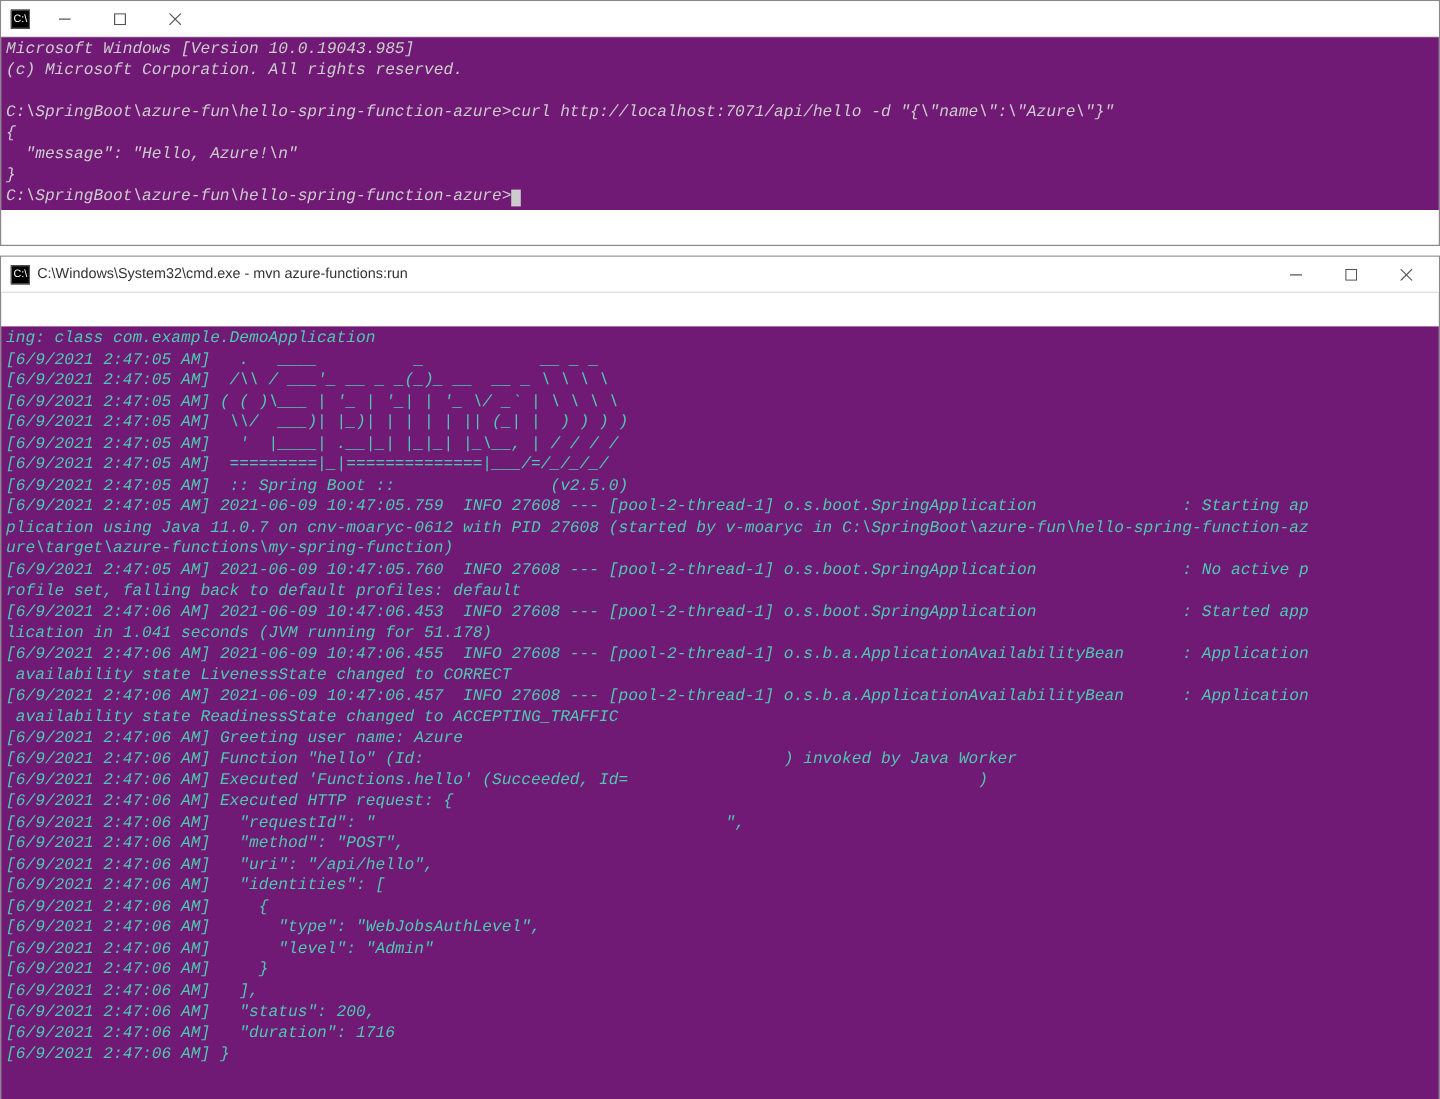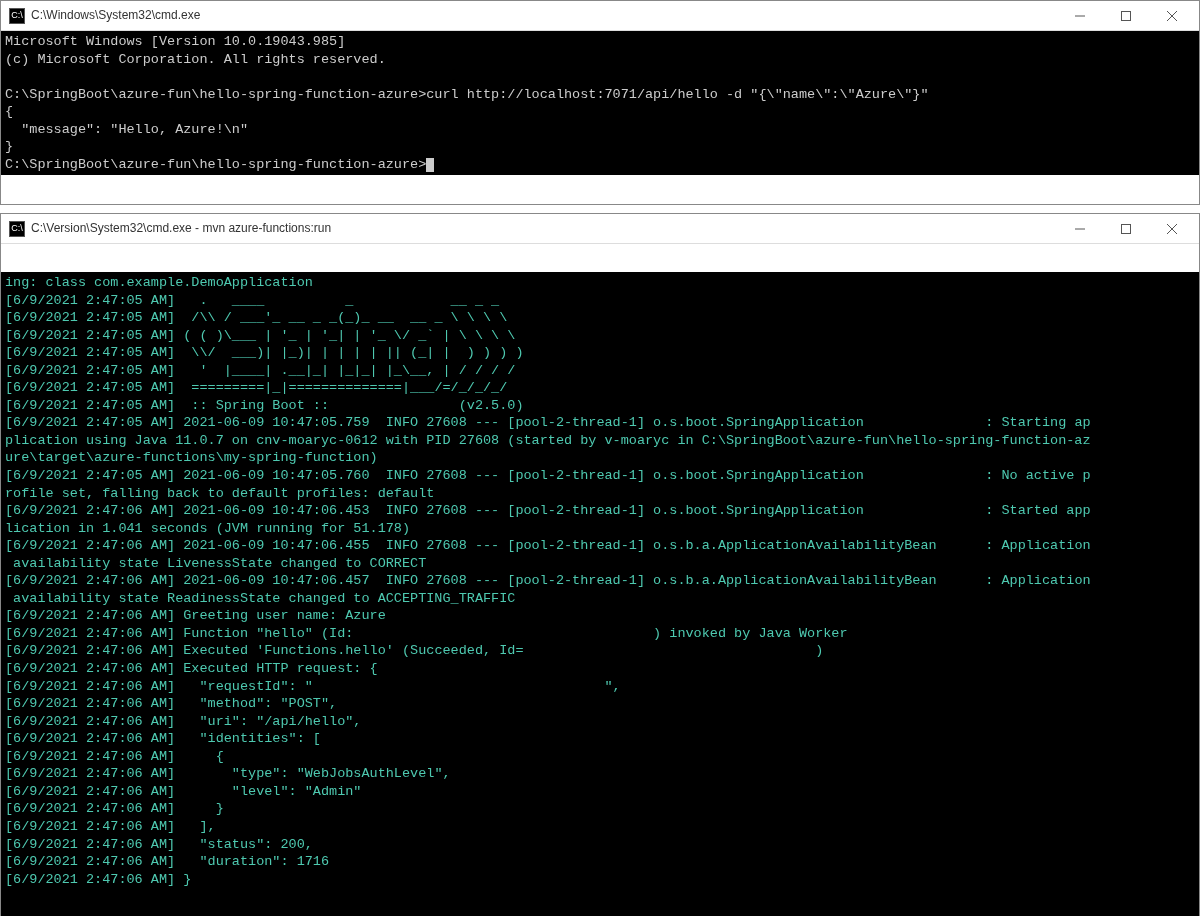--- a/index.html
+++ b/index.html
@@ -41,44 +41,44 @@
   .title-text { flex: 1; }
   .win-buttons { display: flex; }
   .win-btn {
     width: 46px; height: 28px;
     display: flex; align-items: center; justify-content: center;
     font-family: 'Segoe UI', Tahoma, sans-serif;
     color: #666;
   }
   .win-btn svg { stroke: #555; fill: none; stroke-width: 1; }
   .terminal {
-    background: #000000;
+    background: #701a75;
     color: #cccccc;
     padding: 2px 4px;
     white-space: pre;
     overflow: hidden;
+    font-style: italic;
   }
   .terminal .cyan { color: #4ec9b0; }
   .cursor {
     display: inline-block;
     width: 8px; height: 14px;
     background: #ccc;
     vertical-align: text-bottom;
   }
   .w1 { height: 205px; }
   .w2 { height: auto; }
   .w2 .terminal { min-height: 660px; margin-top: 28px; }
 </style>
 </head>
 <body>
 
 <div class="window w1">
   <div class="title-bar">
     <div class="title-icon">C:\</div>
-    <div class="title-text">C:\Windows\System32\cmd.exe</div>
     <div class="win-buttons">
       <div class="win-btn">
           <svg width="10" height="10">
             <line x1="0" y1="5" x2="10" y2="5"></line>
           </svg>
         </div>
       <div class="win-btn">
           <svg width="10" height="10">
             <rect x="0.5" y="0.5" width="9" height="9"></rect>
           </svg>
@@ -97,21 +97,21 @@
 <span>C:\SpringBoot\azure-fun\hello-spring-function-azure&gt;curl http://localhost:7071/api/hello -d "{\"name\":\"Azure\"}"</span>
 <span>{</span>
 <span>  "message": "Hello, Azure!\n"</span>
 <span>}</span>
 <span>C:\SpringBoot\azure-fun\hello-spring-function-azure&gt;</span><span class="cursor"></span></div>
 </div>
 
 <div class="window w2">
   <div class="title-bar">
     <div class="title-icon">C:\</div>
-    <div class="title-text">C:\Version\System32\cmd.exe - mvn  azure-functions:run</div>
+    <div class="title-text">C:\Windows\System32\cmd.exe - mvn  azure-functions:run</div>
     <div class="win-buttons">
       <div class="win-btn">
           <svg width="10" height="10">
             <line x1="0" y1="5" x2="10" y2="5"></line>
           </svg>
         </div>
       <div class="win-btn">
           <svg width="10" height="10">
             <rect x="0.5" y="0.5" width="9" height="9"></rect>
           </svg>

